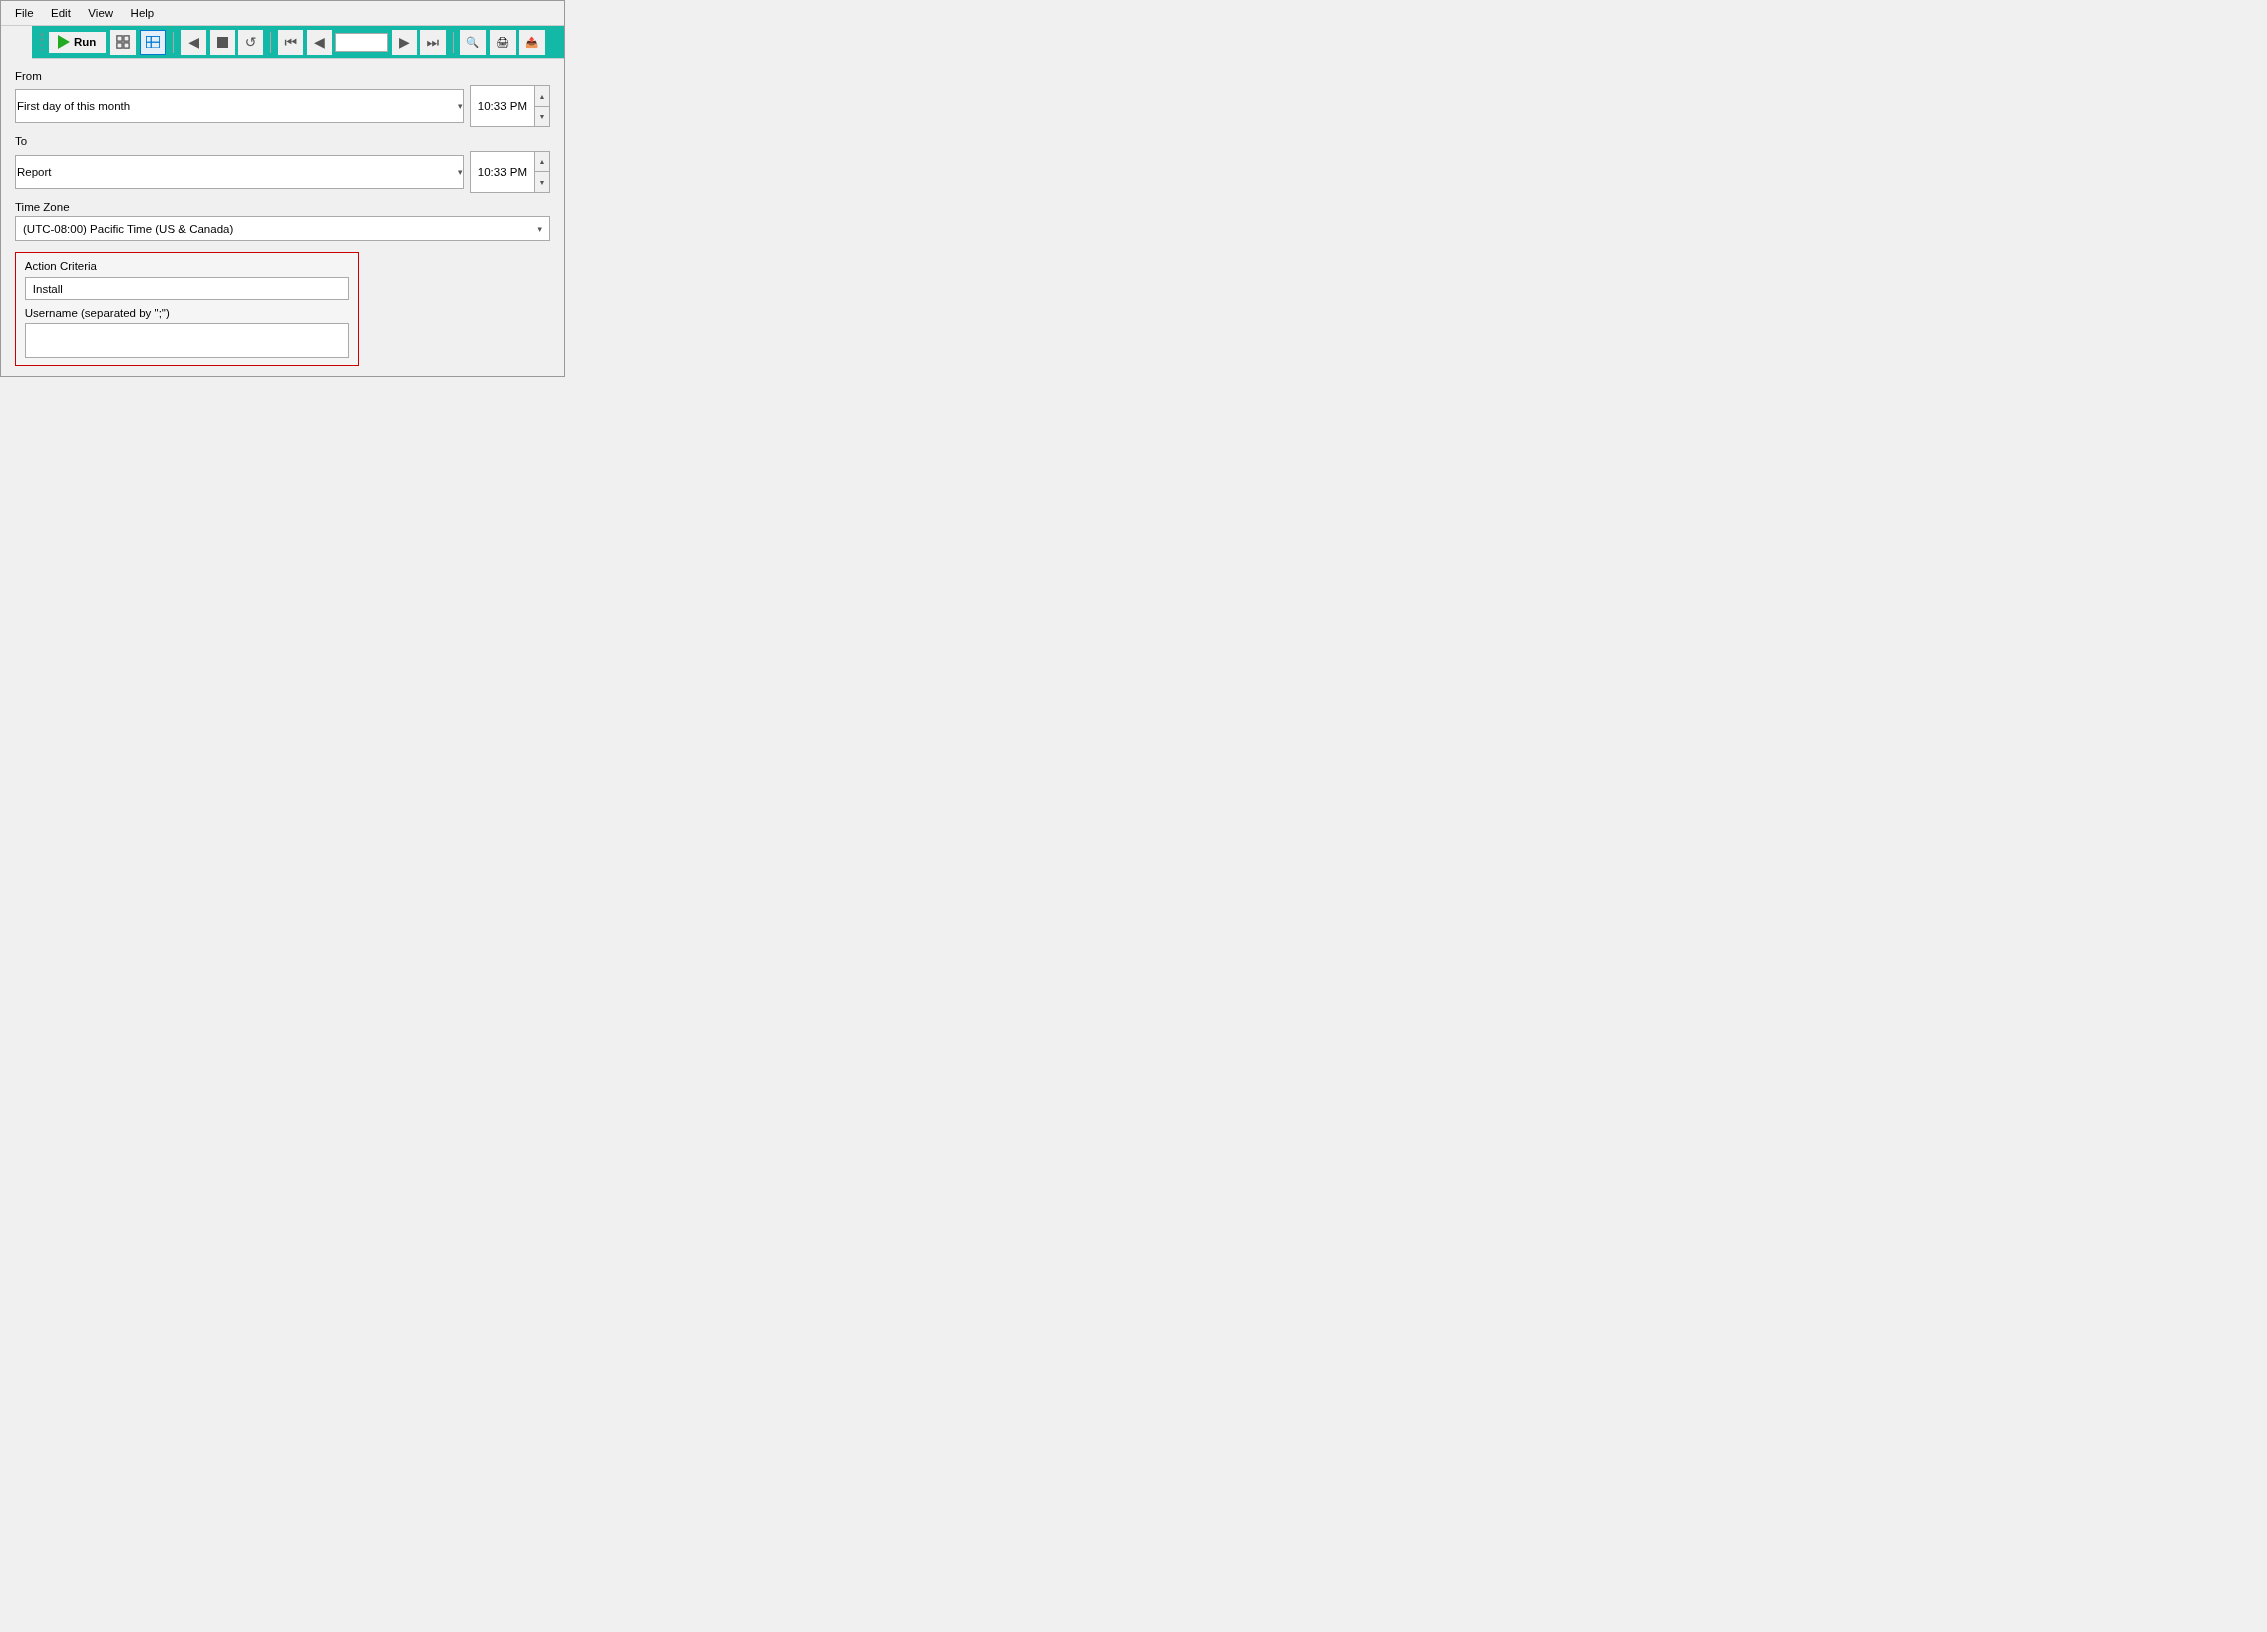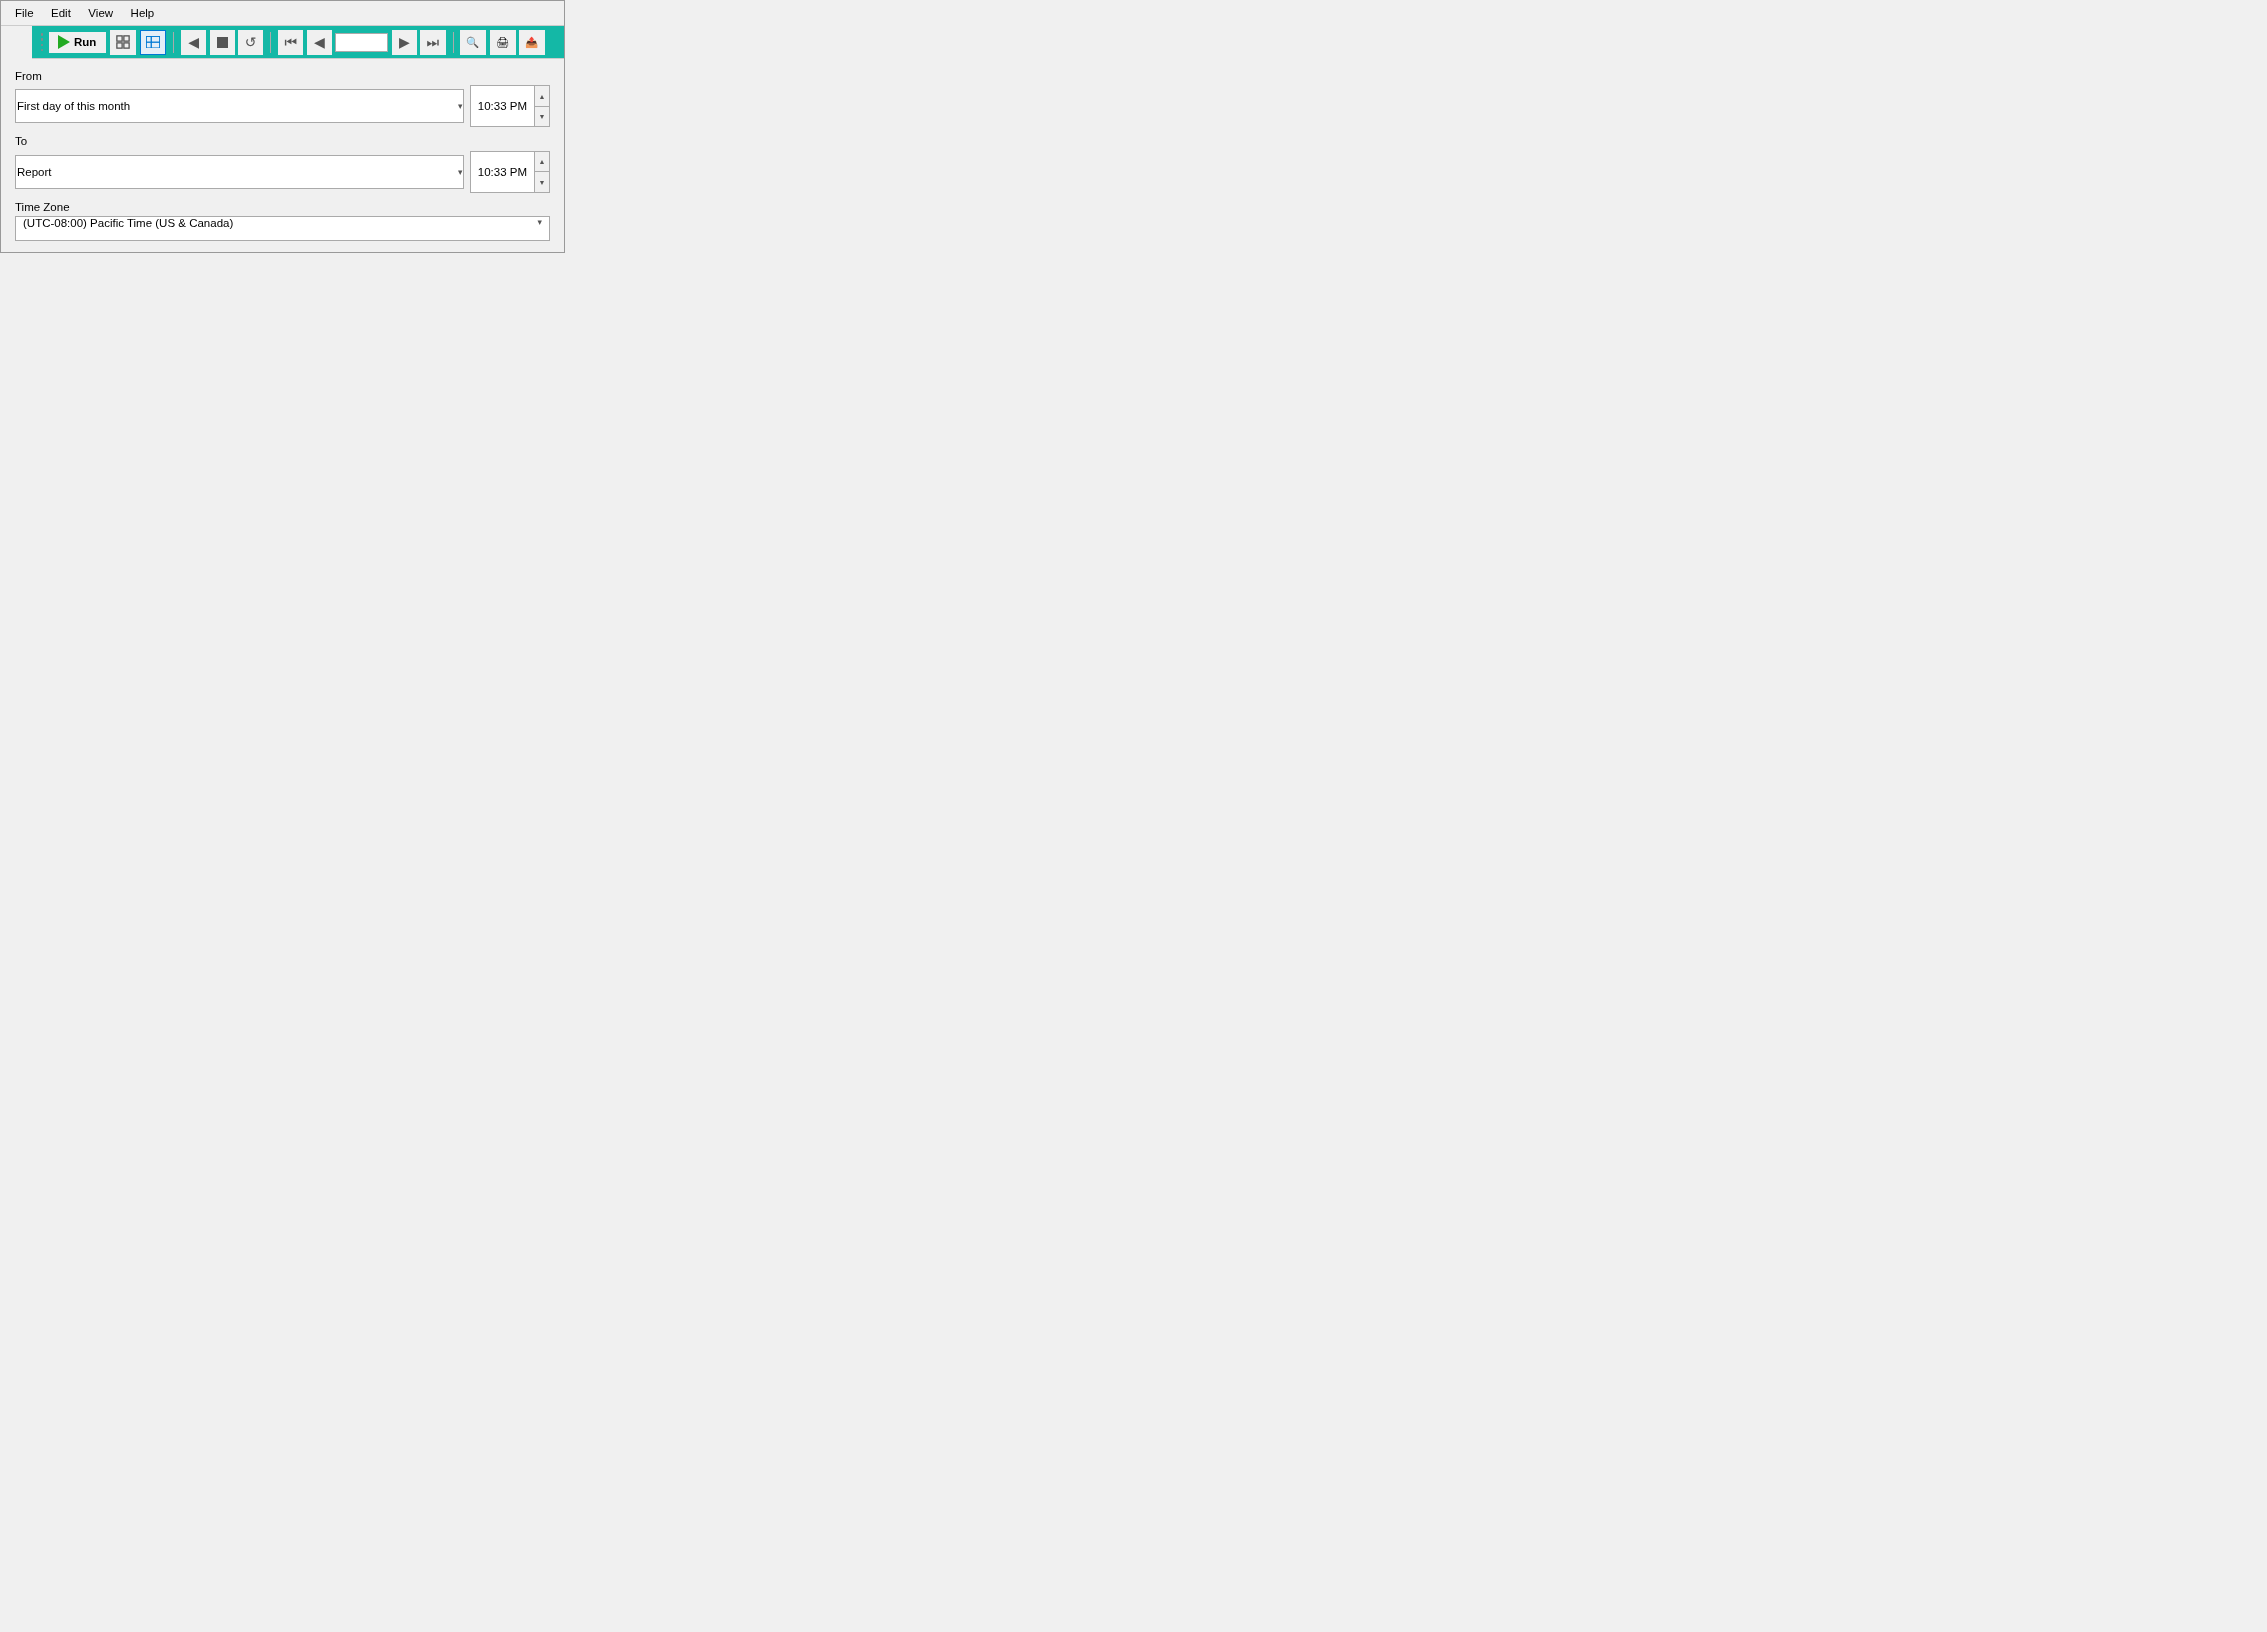--- a/index.html
+++ b/index.html
@@ -211,21 +211,21 @@
     .spin-btn:first-child {
       border-bottom: 0.9px solid #aaa;
     }
 
     .timezone-dropdown {
       width: 100%;
       height: 25px;
       background: white;
       border: 0.9px solid #aaa;
       display: flex;
-      align-items: flex-start;
+      align-items: center;
       justify-content: space-between;
       padding: 0 7px;
       cursor: pointer;
       font-size: 11.5px;
       margin-top: 3.5px;
     }
 
     .red-border-section {
       border: 1.8px solid #cc0000;
       margin-top: 10.6px;
@@ -412,16 +412,24 @@
         </div>
       </div>
     </div>
 
     <div class="field-label">Time Zone</div>
     <div class="timezone-dropdown">
       <span>(UTC-08:00) Pacific Time (US &amp; Canada)</span>
       <span class="dropdown-arrow">▾</span>
     </div>
 
+    <div class="red-border-section">
+      <div class="criteria-section">
+        <div class="criteria-label">Action Criteria</div>
+        <div class="criteria-value-box">Install</div>
+        <div class="username-label">Username (separated by ";")</div>
+        <input class="username-input" type="text" value="" style="">
+      </div>
+    </div>
 
   </div>
 </div>
 
 
 </body></html>

